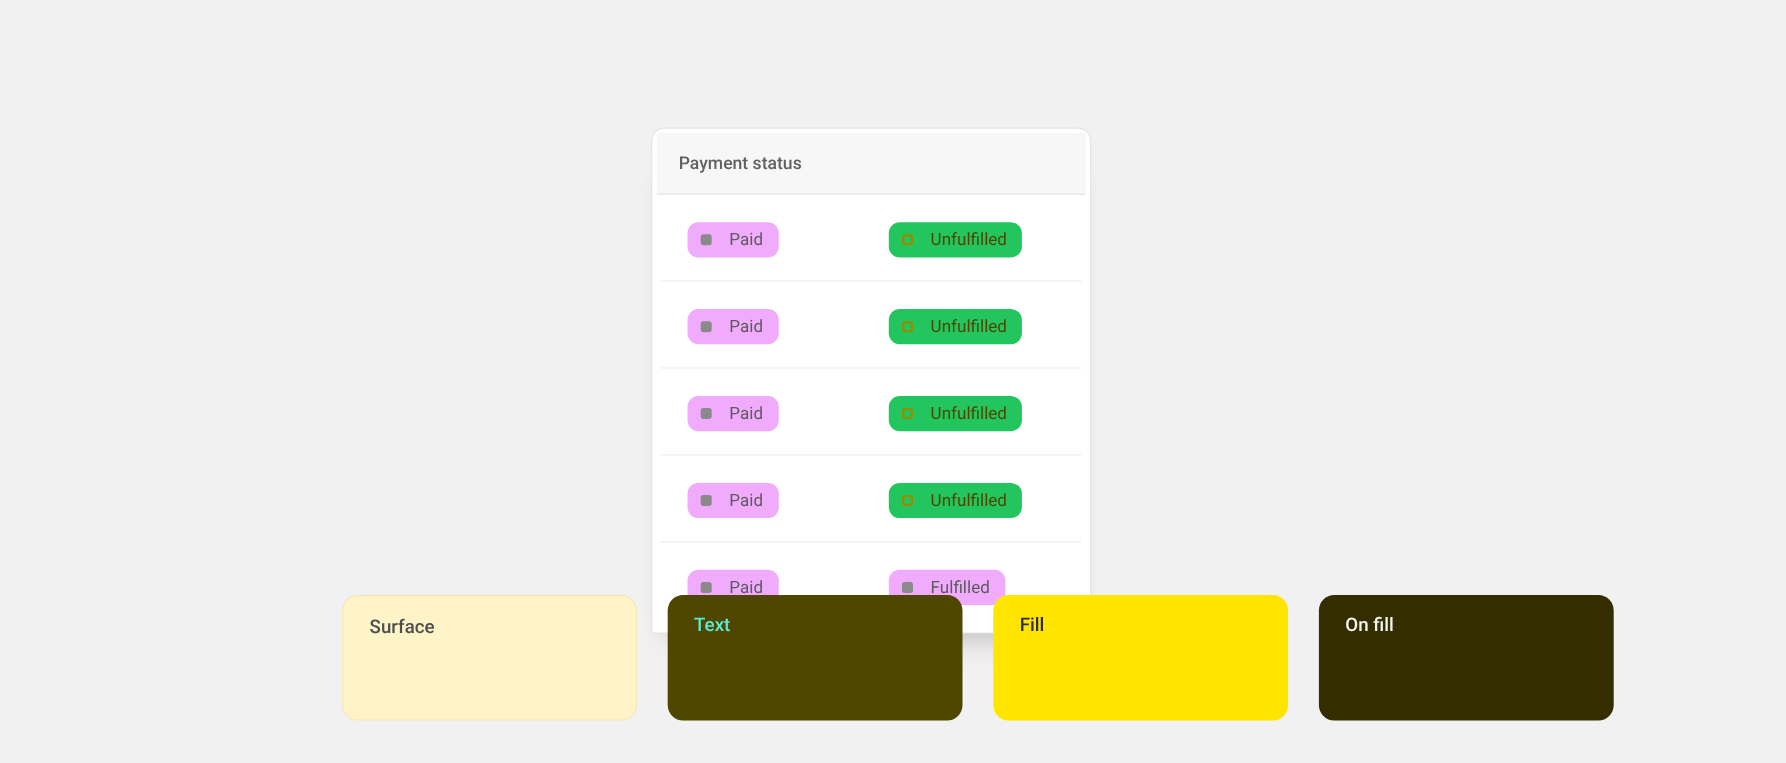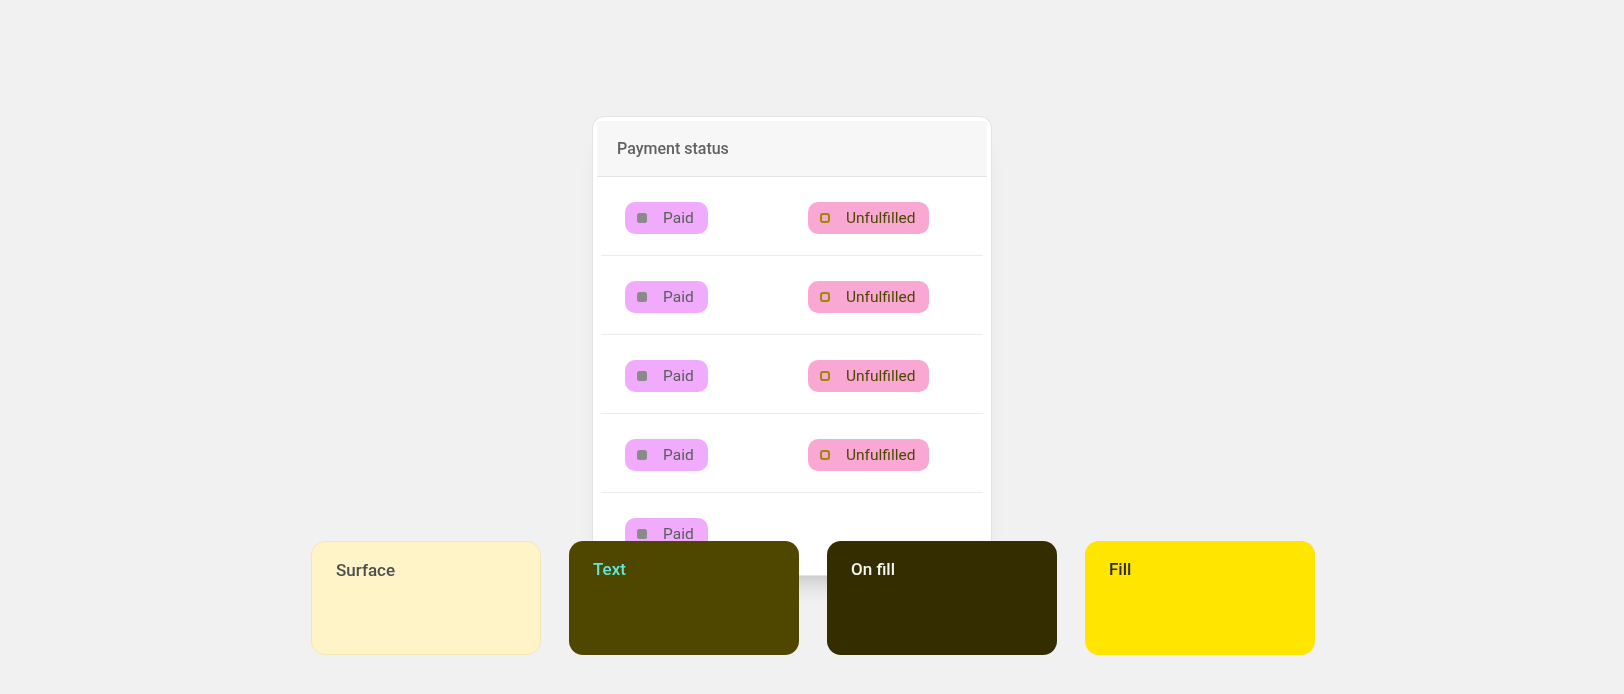--- a/index.html
+++ b/index.html
@@ -57,21 +57,21 @@
     padding: 3px 10px 3px 8px;
     border-radius: 10px;
     font-size: 15.5px;
     font-weight: 450;
   }
   .badge-gray {
     background: #f0abfc;
     color: #5c5c5c;
   }
   .badge-yellow {
-    background: #f9a8d4;
+    background: #22c55e;
     color: #4f4700;
     justify-content: center;
   }
   .badge-dot {
     width: 10px;
     height: 10px;
     border-radius: 2.5px;
     background: #8a8a8a;
     flex-shrink: 0;
   }
@@ -83,21 +83,21 @@
     flex-shrink: 0;
   }
   .swatches {
     position: absolute;
     left: 295px;
     top: 525px;
     display: flex;
     gap: 20px;
   }
   .swatch {
-    width: 230px;
+    width: 268px;
     height: 114px;
     border-radius: 14px;
     padding: 18px 20px;
     font-size: 17px;
     font-weight: 500;
   }
   .sw-surface {
     background: #fef4c8;
     color: #4d4d4d;
     border: 1px solid #f3e8b5;
@@ -179,22 +179,28 @@
           </span>
         </div>
       </div>
       <div class="table-row">
         <div class="td col-payment">
           <span class="badge badge-gray">
             <span class="badge-dot"></span>
             <span>Paid</span>
           </span>
         </div>
+        <div class="td col-fulfill">
+          <span class="badge badge-gray">
+            <span class="badge-dot"></span>
+            <span>Fulfilled</span>
+          </span>
+        </div>
       </div>
     </div>
 </div>
 
 <div class="swatches" id="swatches">
     <div class="swatch sw-surface"><span>Surface</span></div>
     <div class="swatch sw-text"><span>Text</span></div>
+    <div class="swatch sw-fill"><span>Fill</span></div>
     <div class="swatch sw-onfill"><span>On fill</span></div>
-    <div class="swatch sw-fill"><span>Fill</span></div>
   </div>
 
 </body></html>

